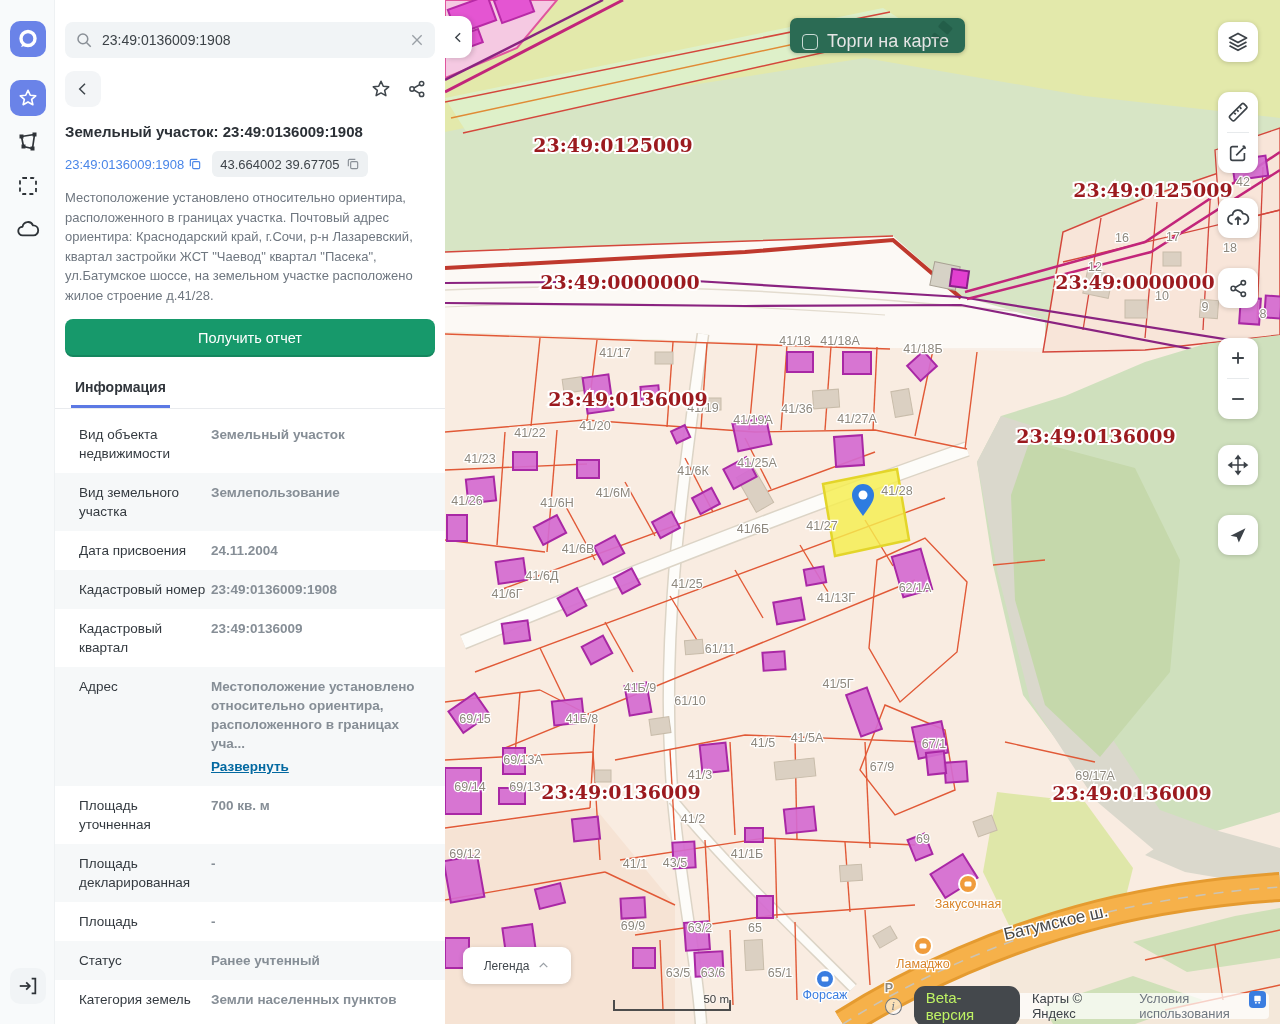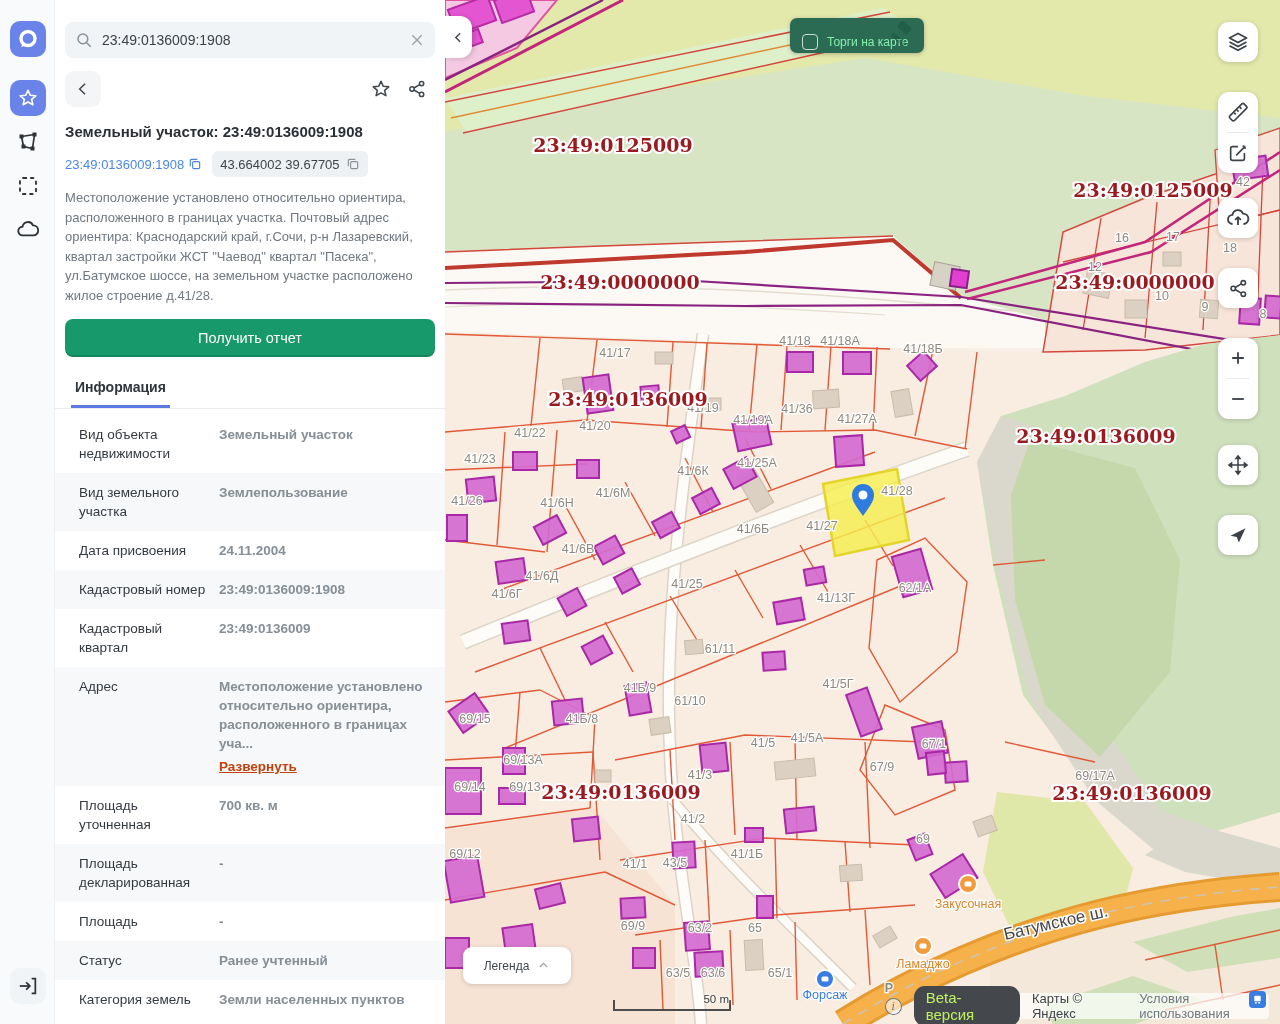--- a/index.html
+++ b/index.html
@@ -26,36 +26,36 @@
   .hdr-ic { width:36px; height:36px; display:flex; align-items:center; justify-content:center; cursor:pointer; }
   .title { margin:16px 10px 0 10px; font-size:15px; font-weight:bold; color:#2b3036; }
   .chips { margin:11px 10px 0 10px; display:flex; align-items:center; gap:10px; font-size:13px; }
   .cad-link { color:#4a86e8; display:flex; align-items:center; gap:4px; cursor:pointer; }
   .coord-chip { background:#eef1f3; border-radius:6px; height:26px; display:flex; align-items:center; gap:6px; padding:0 8px; color:#3e444a; }
   .desc { margin:11px 10px 0 10px; font-size:13px; line-height:19.5px; color:#6f7780; }
   .report-btn { margin:14px 10px 0 10px; width:370px; height:38px; background:#17996b; color:#fff; border:0; border-radius:8px; font-size:14.5px; font-family:inherit; cursor:pointer; box-shadow:inset 0 -2px 0 rgba(0,0,0,.12); }
   .tabs { margin:14px 0 0 0; padding:0 10px; border-bottom:1px solid #e9ebee; }
   .tab { display:inline-block; padding:8px 4px 10px 4px; margin-left:6px; font-size:14px; font-weight:bold; color:#30353b; border-bottom:3px solid #5c79e4; cursor:pointer; }
   .itable { margin-top:6px; }
-  .irow { display:flex; padding:10px 10px 10px 24px; gap:12px; }
+  .irow { display:flex; padding:10px 10px 10px 24px; gap:4px; }
   .irow.shaded { background:#f6f8f9; }
   .ilabel { width:128px; flex:0 0 128px; font-size:13.5px; color:#343a40; line-height:19px; }
   .ivalue { flex:1; font-size:13.5px; color:#868e96; line-height:19px;font-weight:bold; }
-  .ilink { display:block; margin-top:4px; color:#c2410c; text-decoration:underline; cursor:pointer; }
+  .ilink { display:block; margin-top:4px; color:#0369a1; text-decoration:underline; cursor:pointer; }
 
   
   .map { position:relative; width:835px; height:1024px; flex:1; overflow:hidden; background:#f8efe7; }
   .map svg.base { position:absolute; left:0; top:0; }
   text.qlabel { font-family:"DejaVu Serif", serif; font-weight:bold; font-size:19px; fill:#9b1a1f; stroke:#ffffff; stroke-width:4px; paint-order:stroke; text-anchor:middle; }
   text.plabel { font-family:"Liberation Sans", sans-serif; font-size:12.5px; fill:#8e887e; stroke:#ffffff; stroke-width:2.5px; paint-order:stroke; text-anchor:middle; }
   text.roadlabel { font-family:"Liberation Sans", sans-serif; font-size:17px; fill:#474747; stroke:#ffffff; stroke-width:3px; paint-order:stroke; text-anchor:middle; }
   text.poilabel { font-size:12.5px; stroke:#ffffff; stroke-width:2.5px; paint-order:stroke; text-anchor:middle; }
 
   .collapse-tab { position:absolute; left:0; top:16px; width:27px; height:42px; background:#fff; border-radius:0 12px 12px 0; box-shadow:2px 1px 5px rgba(0,0,0,.15); display:flex; align-items:center; justify-content:center; cursor:pointer; }
-  .torgi { position:absolute; left:345px; top:18px; height:35px; padding:12px 16px 0 12px; background:#2b6b54; border:0; border-radius:7px; display:flex; align-items:center; gap:9px; color:#86efac; font-size:12px; font-family:inherit; cursor:pointer; box-shadow:0 1px 4px rgba(0,0,0,.25); overflow:hidden; }
+  .torgi { position:absolute; left:345px; top:18px; height:35px; padding:12px 16px 0 12px; background:#2b6b54; border:0; border-radius:7px; display:flex; align-items:center; gap:9px; color:#e5e5e5; font-size:18px; font-family:inherit; cursor:pointer; box-shadow:0 1px 4px rgba(0,0,0,.25); overflow:hidden; }
   .torgi .chk { width:16px; height:16px; border:1.6px solid rgba(255,255,255,.75); border-radius:4px; background:transparent; flex:0 0 16px; }
   .torgi .ghost { position:absolute; right:6px; top:2px; opacity:.22; }
 
   .controls { position:absolute; right:22px; top:22px; width:40px; }
   .ctl { background:#fff; border-radius:11px; box-shadow:0 1px 5px rgba(0,0,0,.18); width:40px; display:flex; flex-direction:column; align-items:center; cursor:pointer; }
   .ctl .cell { width:40px; height:40px; display:flex; align-items:center; justify-content:center; }
   .ctl + .ctl { margin-top:0; }
   .g1{position:absolute;top:0;} .g2{position:absolute;top:70px;} .g3{position:absolute;top:176px;} .g4{position:absolute;top:246px;} .g5{position:absolute;top:316px;} .g6{position:absolute;top:423px;} .g7{position:absolute;top:493px;}
   .divline { width:22px; height:1px; background:#e7eaec; }
 

